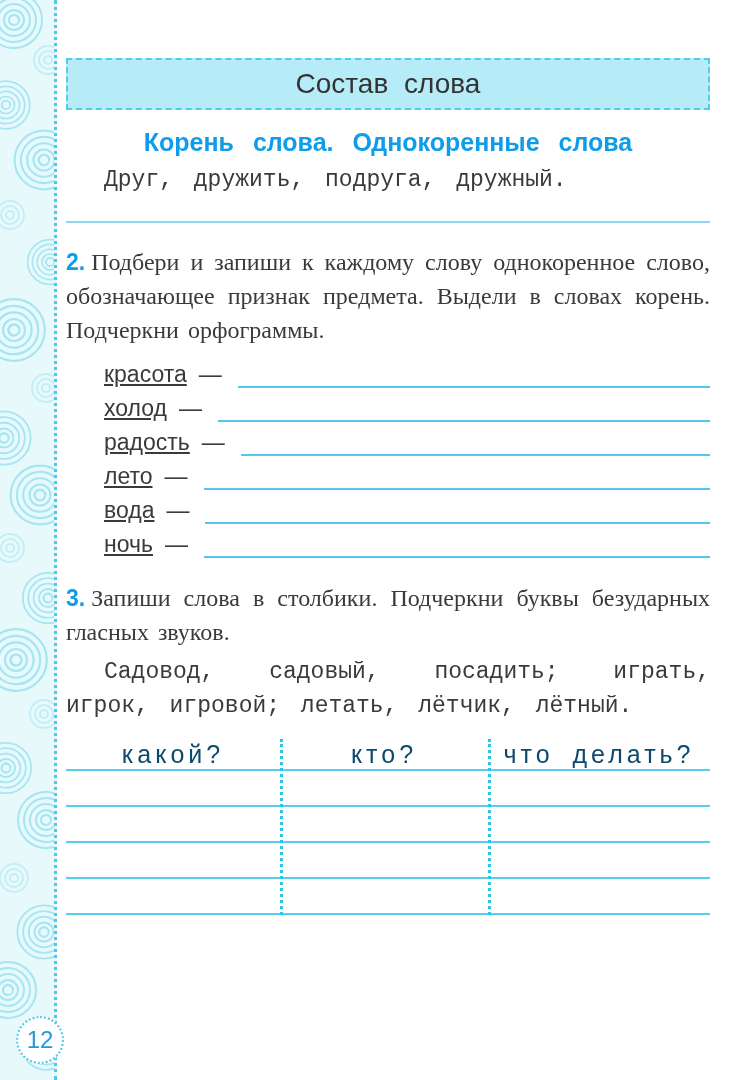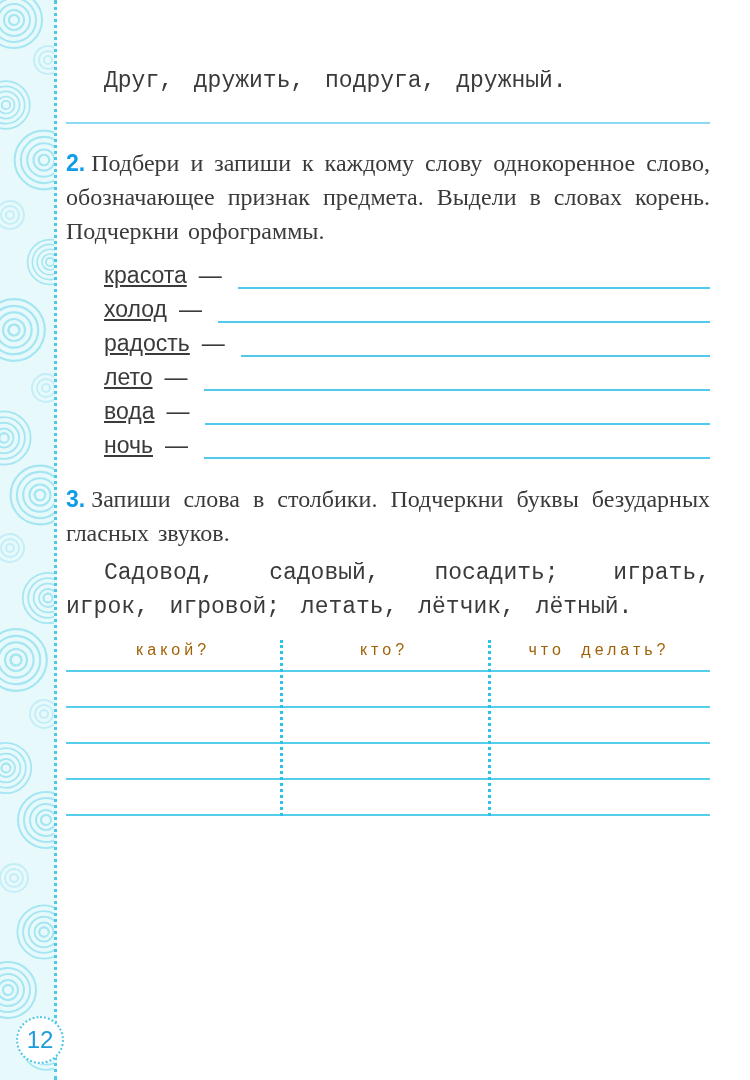--- a/index.html
+++ b/index.html
@@ -125,25 +125,25 @@
   .t-cell { width: 214px; }
   .t-cell.c2 { width: 208px; }
   .t-cell.c3 { width: 222px; }
   .t-head {
     height: 32px;
     border-bottom: 2px solid #57cdec;
   }
   .t-head .t-cell {
     display: flex; align-items: flex-end; justify-content: center;
     font-family: "Liberation Sans", sans-serif;
-    font-size: 16px;
+    font-size: 25px;
     letter-spacing: 4px;
     word-spacing: 8px;
-    padding-bottom: 11px;
-    color: #a16207;
+    padding-bottom: 0;
+    color: #0c4a6e;
   }
   .t-empty { height: 36px; border-bottom: 2px solid #57cdec; }
   .v-sep {
     position: absolute; top: 0; bottom: 0;
     border-left: 3px dotted #2ec2e8;
   }
   .v-sep.s1 { left: 214px; }
   .v-sep.s2 { left: 422px; }
 </style>
 </head>
@@ -188,21 +188,25 @@
     <use href="#sw" transform="translate(46,1046) scale(0.85)"></use>
   </svg>
 </div>
 
 <div class="page-num-bubble">
   <span>12</span>
 </div>
 
 <div class="content">
 
-
+  <div class="banner">
+    <span>Состав слова</span>
+  </div>
+
+  <div class="section-heading">Корень слова. Однокоренные слова</div>
 
   <p class="sans-words">Друг, дружить, подруга, дружный.</p>
 
   <div class="divider"></div>
 
   <p class="instruction"><span class="ex-num">2.</span><span>Подбери и запиши к каждому слову однокоренное слово, обозначающее признак предмета. Выдели в словах корень. Подчеркни орфограммы.</span></p>
 
   <div class="word-list">
     <div class="word-row">
       <span class="w">красота</span>

